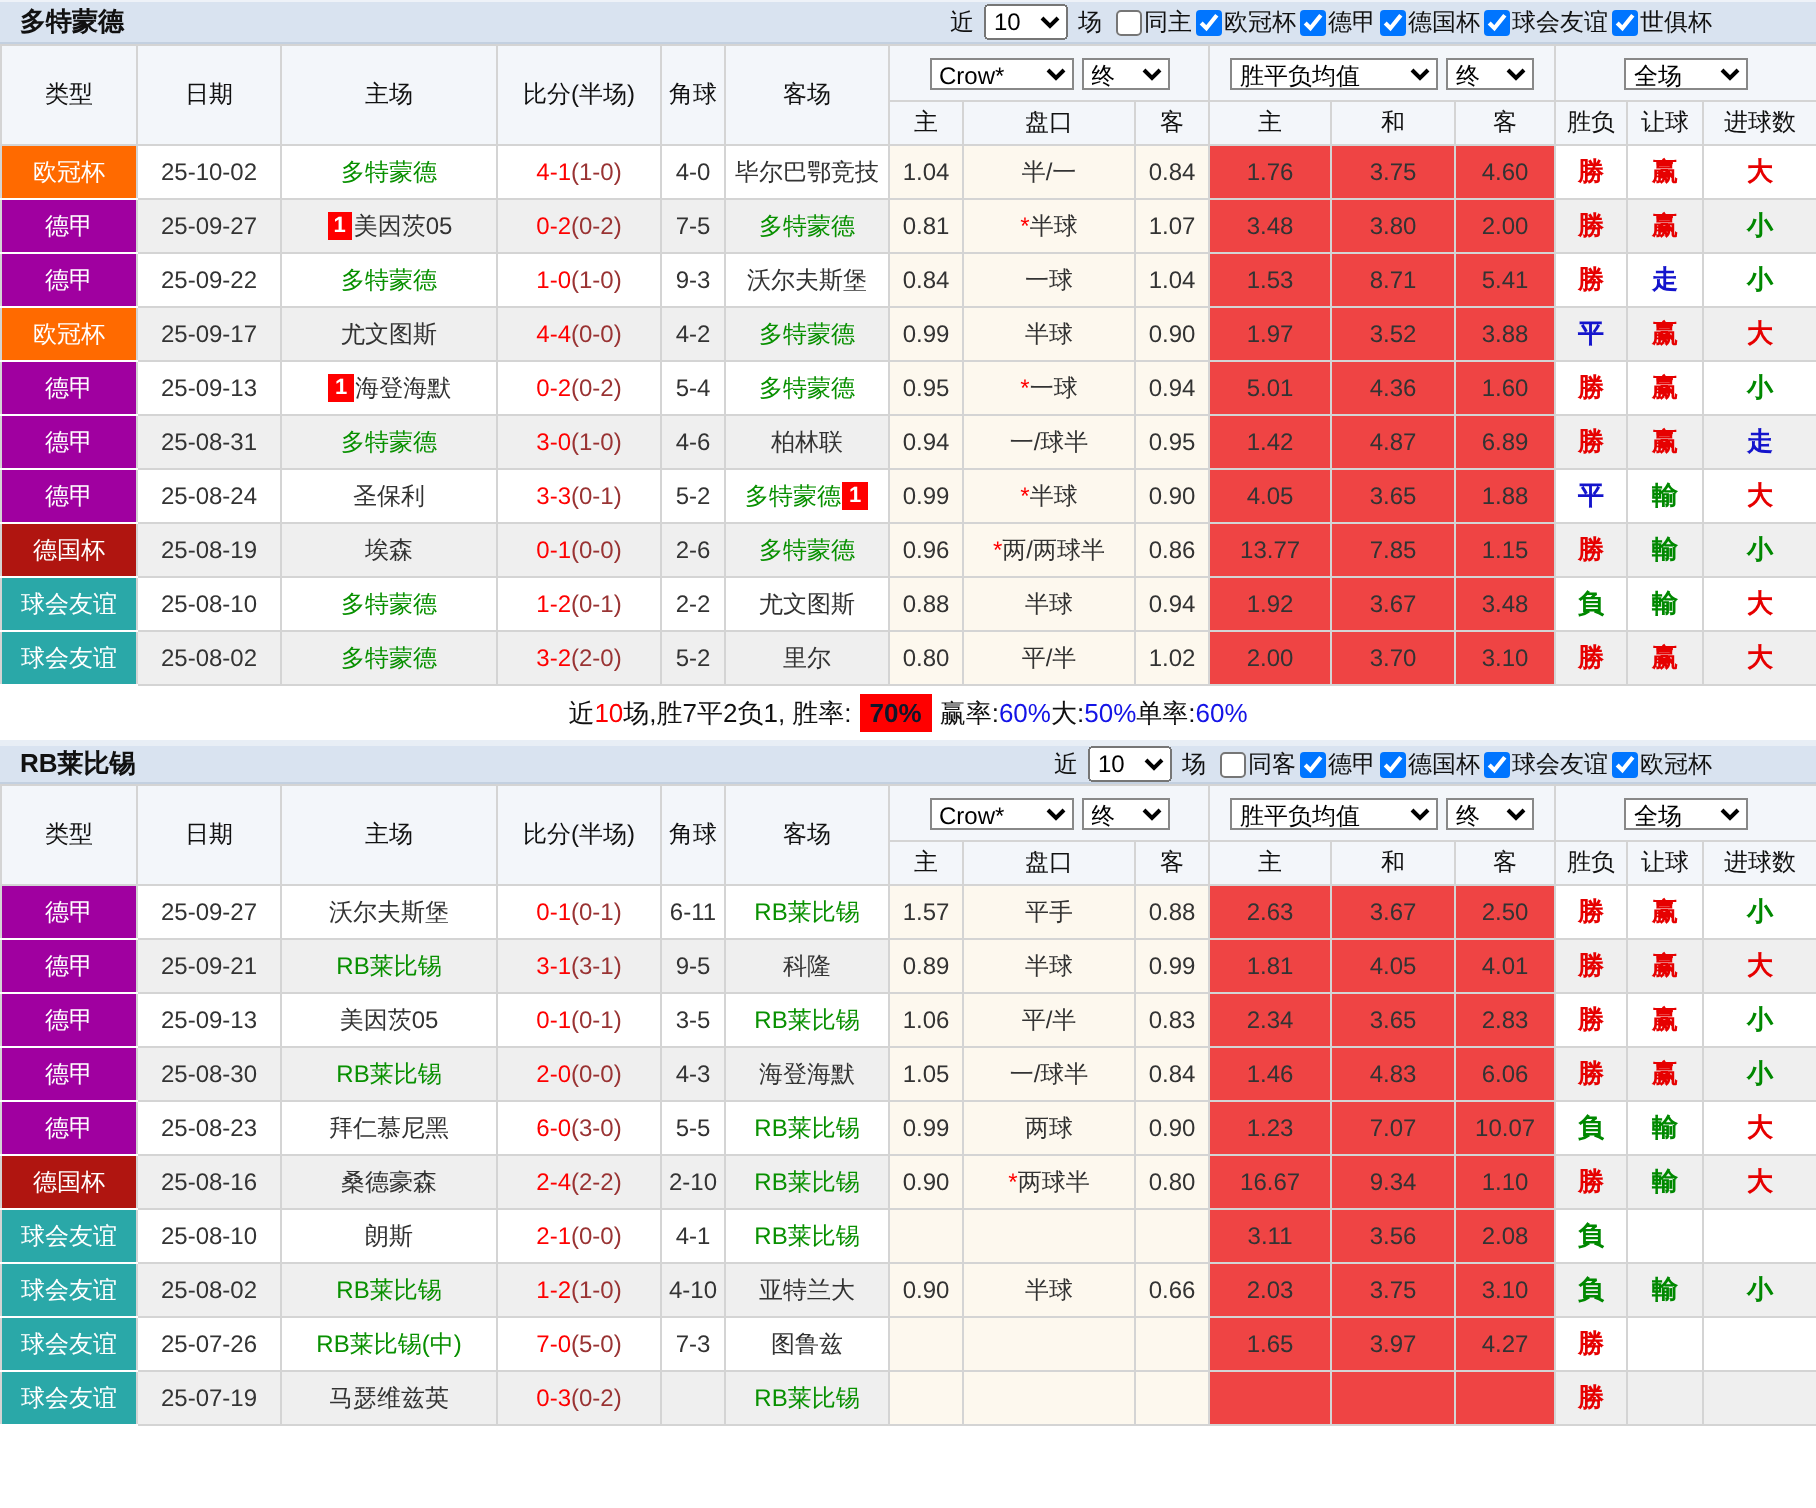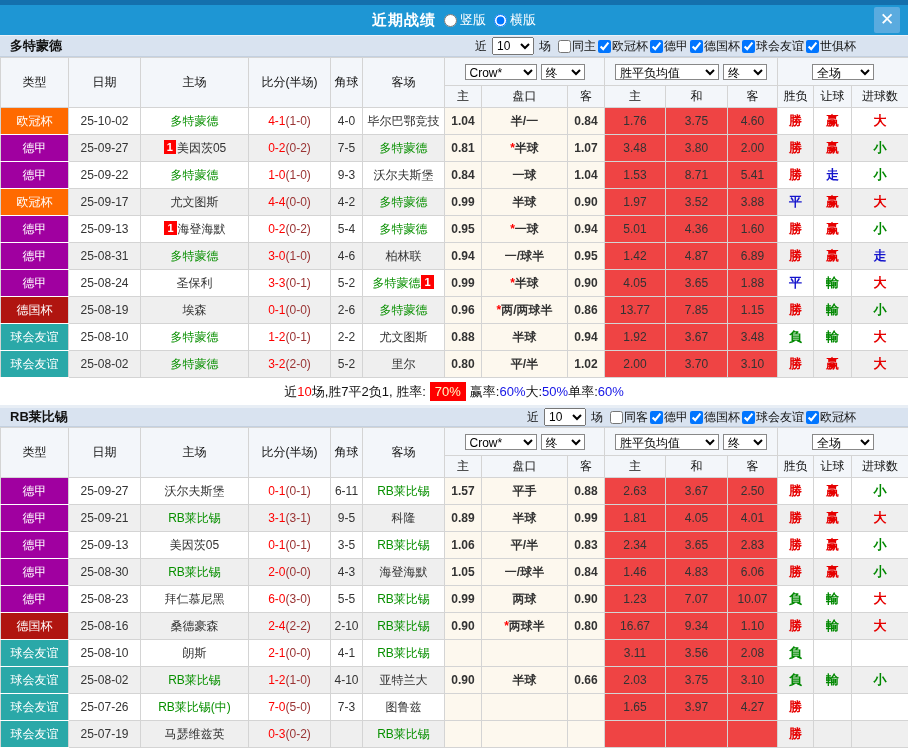--- a/index.html
+++ b/index.html
@@ -35,57 +35,43 @@
   
   table{border-collapse:collapse;table-layout:fixed;width:908px;}
   th,td{border:1px solid #d4d4d4;text-align:center;padding:0;overflow:hidden;white-space:nowrap;}
   thead th{background:#f3f6fa;font-weight:normal;color:#111;font-size:12px;}
   thead tr.grp th{height:27px;}
   thead tr.sub th{height:21px;}
   thead select{height:16px;font-size:12px;background:#fff;border:1px solid #888;margin:0 2px;}
   tbody td{height:26px;color:#333;}
   tbody tr.even td.plain{background:#efefef;}
   td.plain{background:#fff;}
-  td.cream{background:#fdf8ee;font-weight:bold;}
+  td.cream{background:#fdf8ee;}
   td.lblue{background:#ef4444;}
   td.league{color:#fff;font-size:12px;border-top-color:#fff;border-bottom-color:#fff;}
   .tg{color:#089000;}
   .sc{color:#ff0000;}
   .half{color:#993333;}
   .b1{
     display:inline-block;background:#ff0000;color:#fff;font-size:11px;font-weight:bold;
     line-height:14px;padding:0 3px;margin:0 1px;vertical-align:1px;
   }
   .star{color:#ff0000;}
   td.res{font-weight:bold;font-size:13px;}
   
   .summary{height:27px;display:flex;align-items:center;justify-content:center;font-size:13px;color:#111;background:#fff;}
   .summary .red{color:#ff0000;}
   .summary .blue{color:#1414e6;}
-  .summary .badge{background:#ff0000;color:#fef9c3;padding:2px 5px;margin:0 4px;font-weight:normal;}
+  .summary .badge{background:#ff0000;color:#0f172a;padding:2px 5px;margin:0 4px;font-weight:bold;}
   .sect2 .sec-head{border-top:3px solid #e8eef5;}
 </style>
 </head>
 <body>
 
 <div class="win">
-  <div class="titlebar">
-    <span class="title">近期战绩</span>
-    <label class="tb-radio">
-      <input type="radio" name="layout" id="radio-vert" style="">
-      <span>竖版</span>
-    </label>
-    <label class="tb-radio">
-      <input type="radio" name="layout" id="radio-horz" checked="" style="">
-      <span>横版</span>
-    </label>
-    <div class="close">
-      <span>✕</span>
-    </div>
-  </div>
   <div id="sections">
       <div class="section">
         <div class="sec-head">
           <span class="team-name">多特蒙德</span>
           <div class="filters">
             <span class="flabel">近</span>
             <select style="width: 42px;"><option>10</option></select>
             <span class="flabel">场</span>
             <label class="chk">
               <input type="checkbox" style="">

